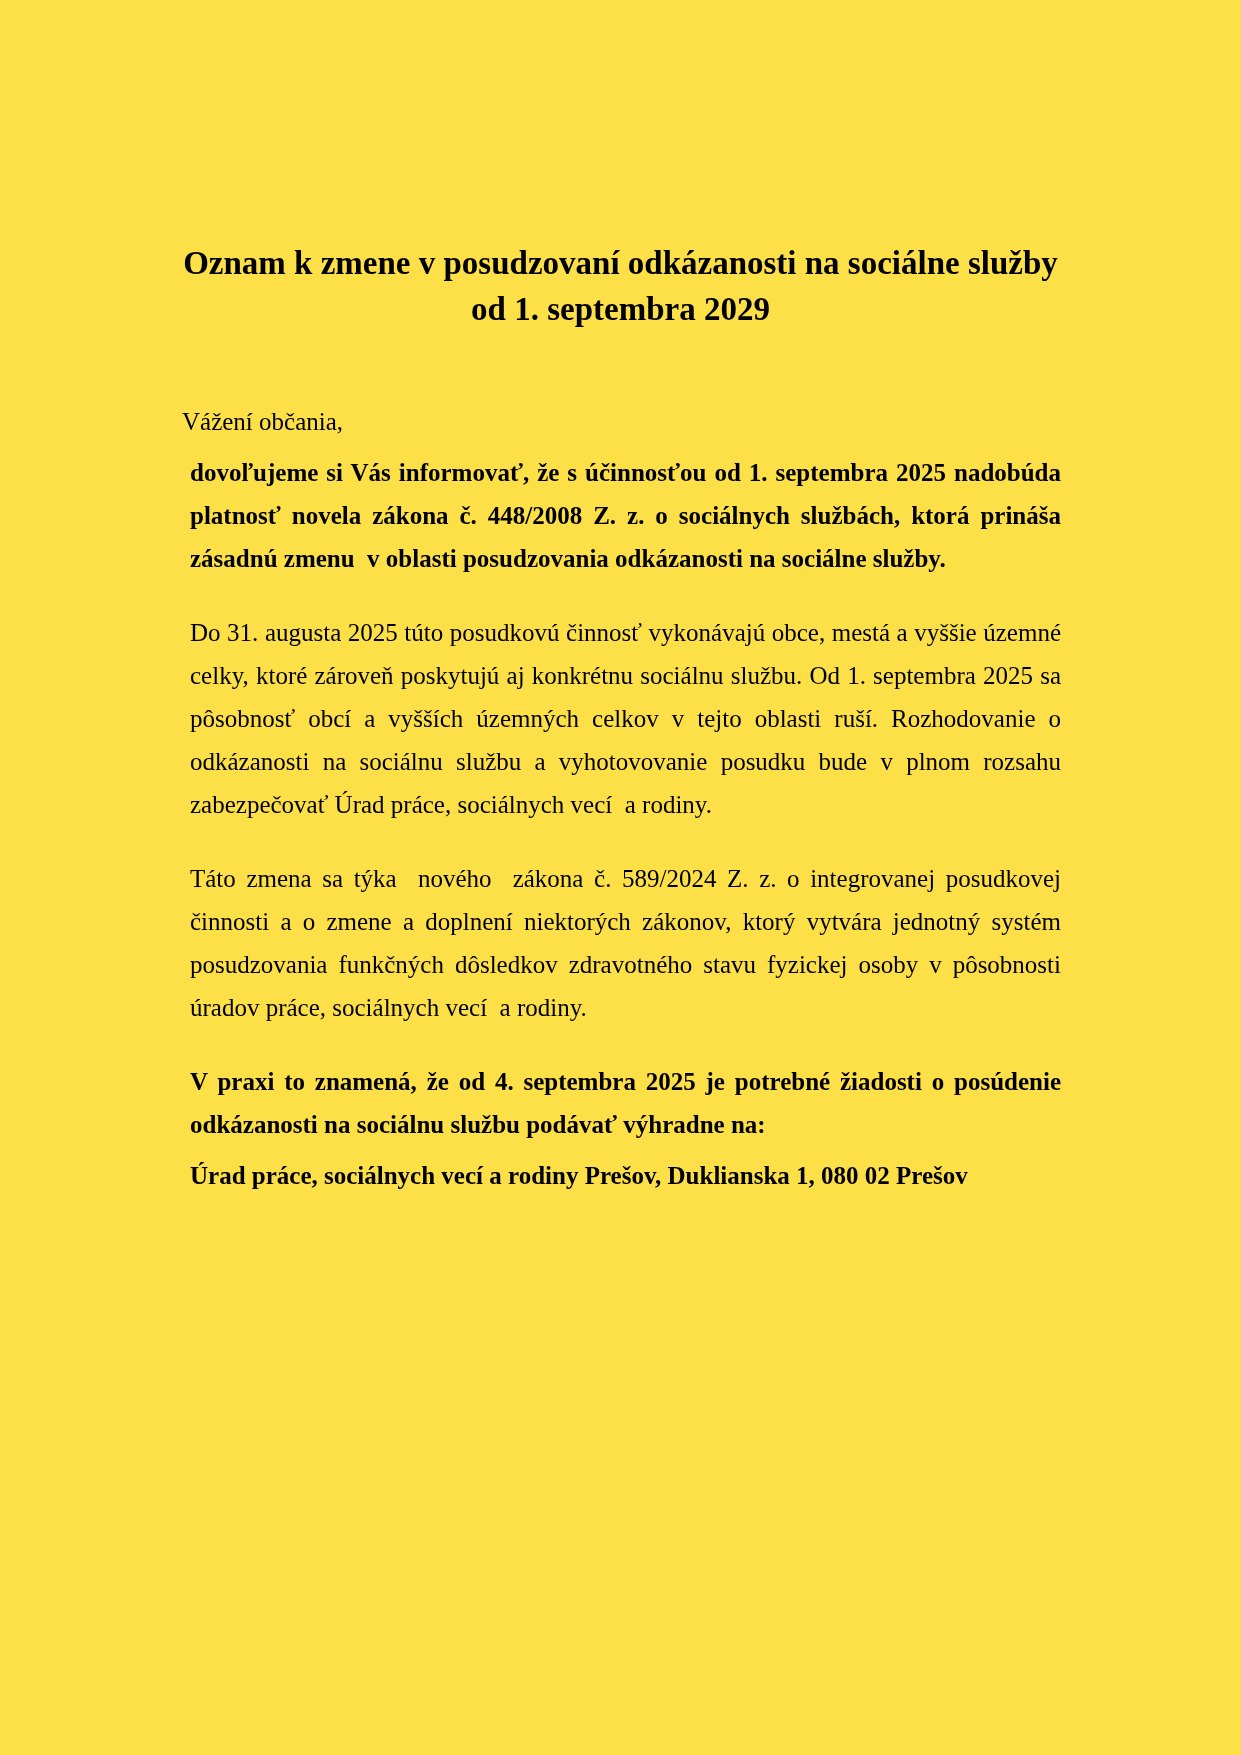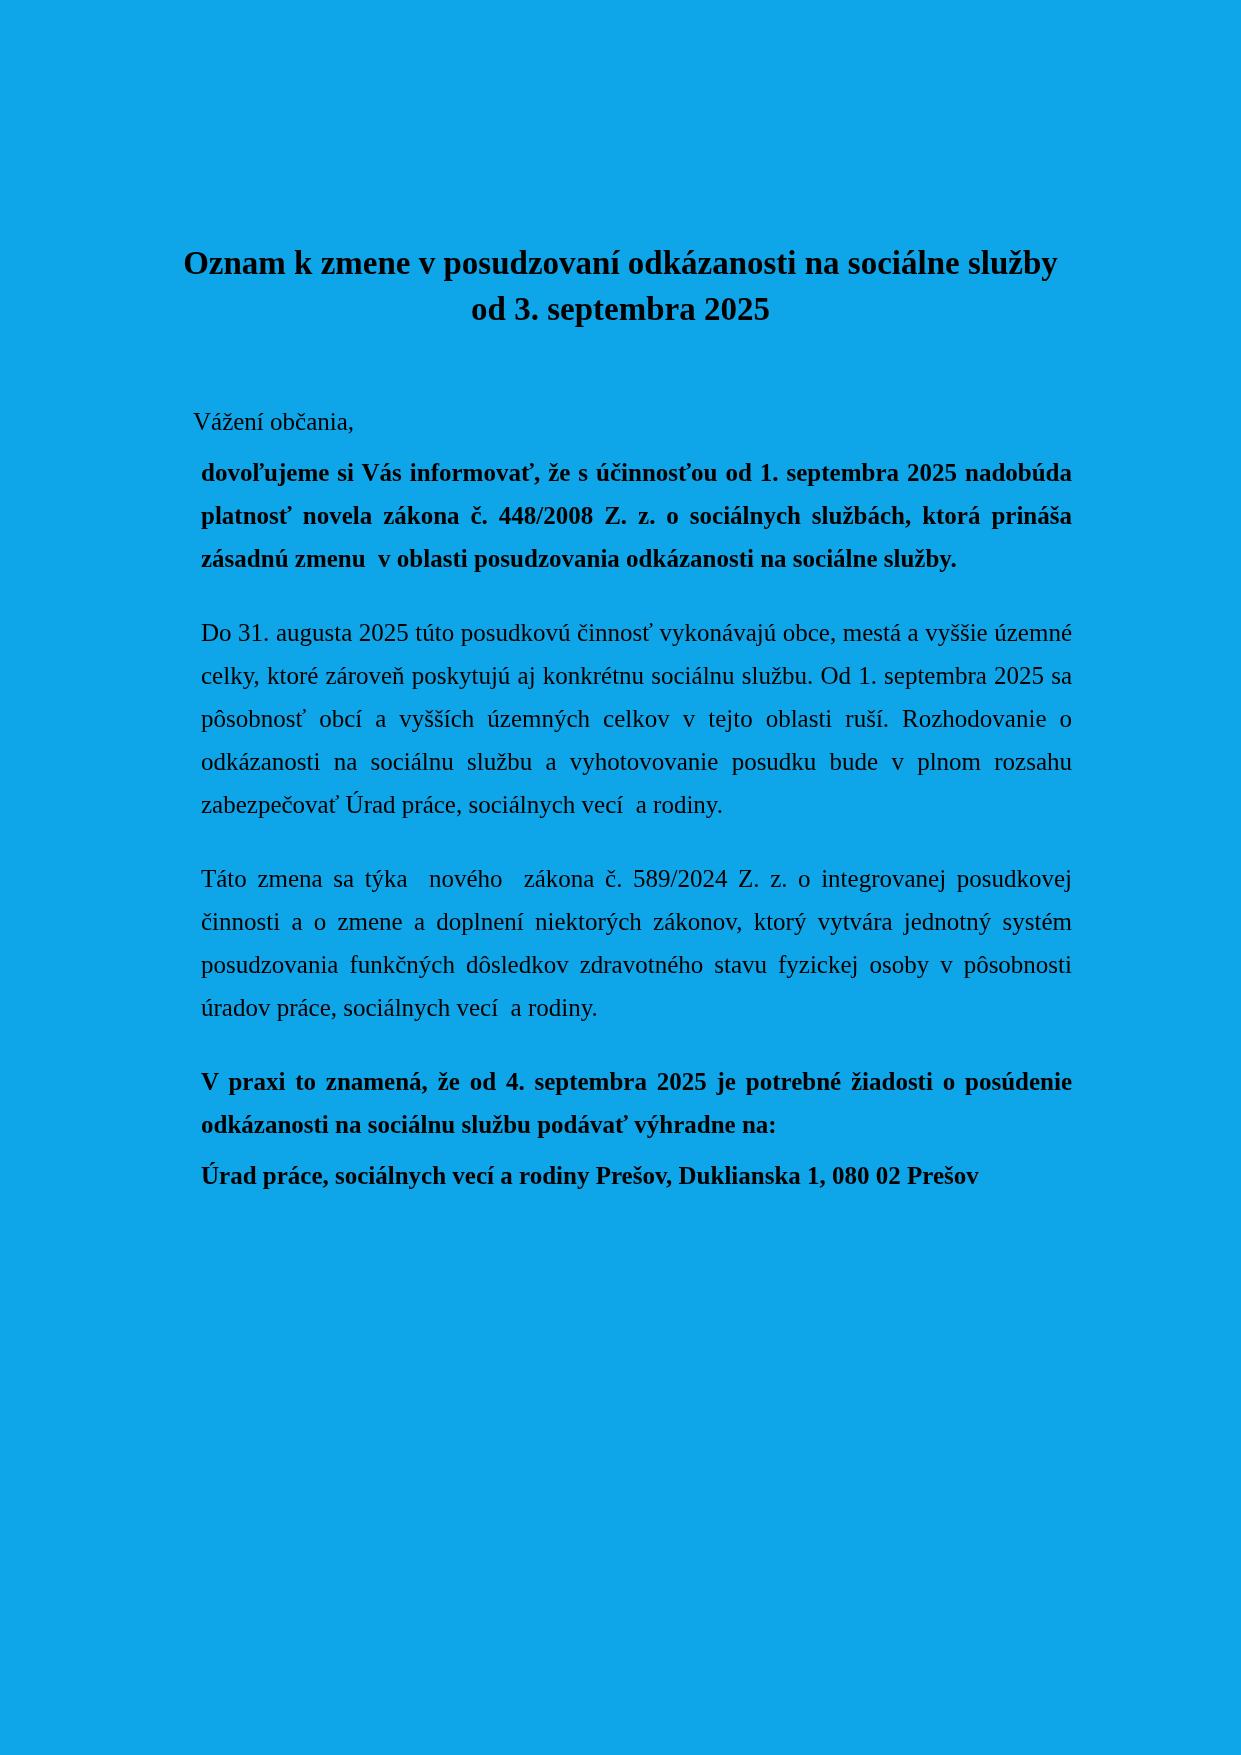--- a/index.html
+++ b/index.html
@@ -5,41 +5,41 @@
   * { box-sizing: border-box; }
   html, body {
     margin: 0;
     padding: 0;
     background: #ffffff;
   }
   .page {
     position: relative;
     width: 1241px;
     height: 1755px;
-    background: #0ea5e9;
+    background: #fde047;
     color: #000000;
     font-family: "Liberation Serif", "DejaVu Serif", serif;
     overflow: hidden;
   }
   .doc-title {
     position: absolute;
     top: 240px;
     left: 177px;
     width: 887px;
     margin: 0;
     font-size: 33px;
     line-height: 46px;
     font-weight: bold;
     text-align: center;
   }
   .title-line { display: block; }
   .body-text {
     position: absolute;
     top: 400px;
-    left: 193px;
+    left: 182px;
     width: 887px;
     font-size: 25px;
     line-height: 43px;
   }
   .para {
     margin: 8px;
     text-align: justify;
     white-space: pre-wrap; 
   }
   .salutation {
@@ -50,21 +50,21 @@
   .bold { font-weight: bold; }
   .gap { margin-top: 31px; }
 </style>
 </head>
 <body>
 
 <div class="page">
 
   <h1 class="doc-title">
     <span class="title-line">Oznam k zmene v posudzovaní odkázanosti na sociálne služby</span>
-    <span class="title-line">od 3. septembra 2025</span>
+    <span class="title-line">od 1. septembra 2029</span>
   </h1>
 
   <div class="body-text">
 
     <p class="salutation">Vážení občania,</p>
 
     <p class="para bold">dovoľujeme si Vás informovať, že s účinnosťou od 1. septembra 2025 nadobúda platnosť novela zákona č. 448/2008 Z. z. o sociálnych službách, ktorá prináša zásadnú zmenu  v oblasti posudzovania odkázanosti na sociálne služby.</p>
 
     <p class="para gap">Do 31. augusta 2025 túto posudkovú činnosť vykonávajú obce, mestá a vyššie územné celky, ktoré zároveň poskytujú aj konkrétnu sociálnu službu. Od 1. septembra 2025 sa pôsobnosť obcí a vyšších územných celkov v tejto oblasti ruší. Rozhodovanie o odkázanosti na sociálnu službu a vyhotovovanie posudku bude v plnom rozsahu zabezpečovať Úrad práce, sociálnych vecí  a rodiny.</p>
 

